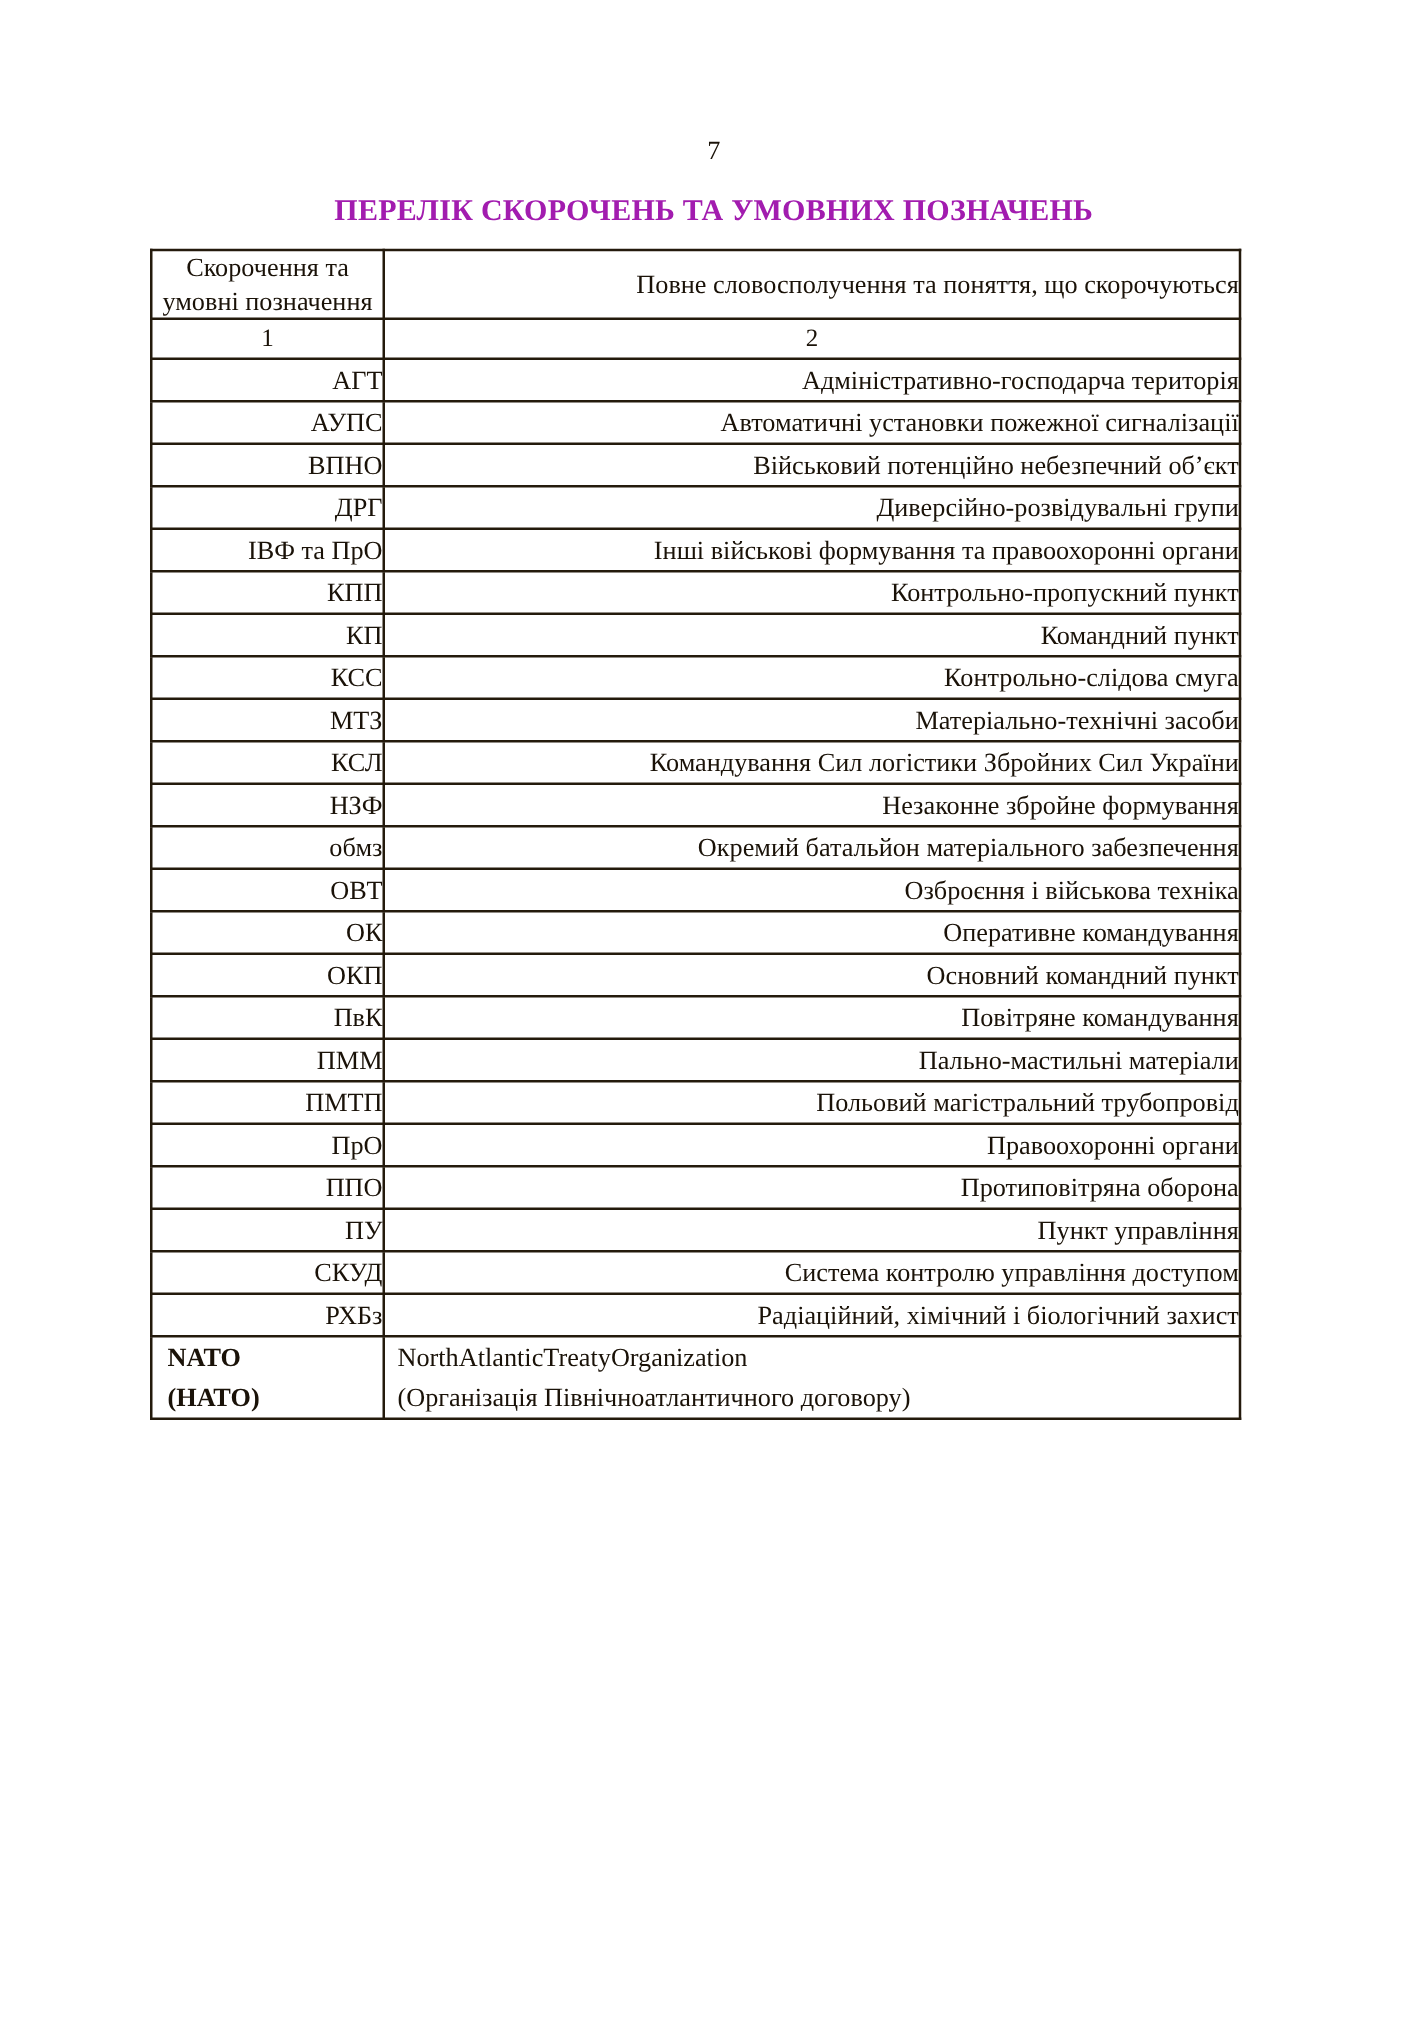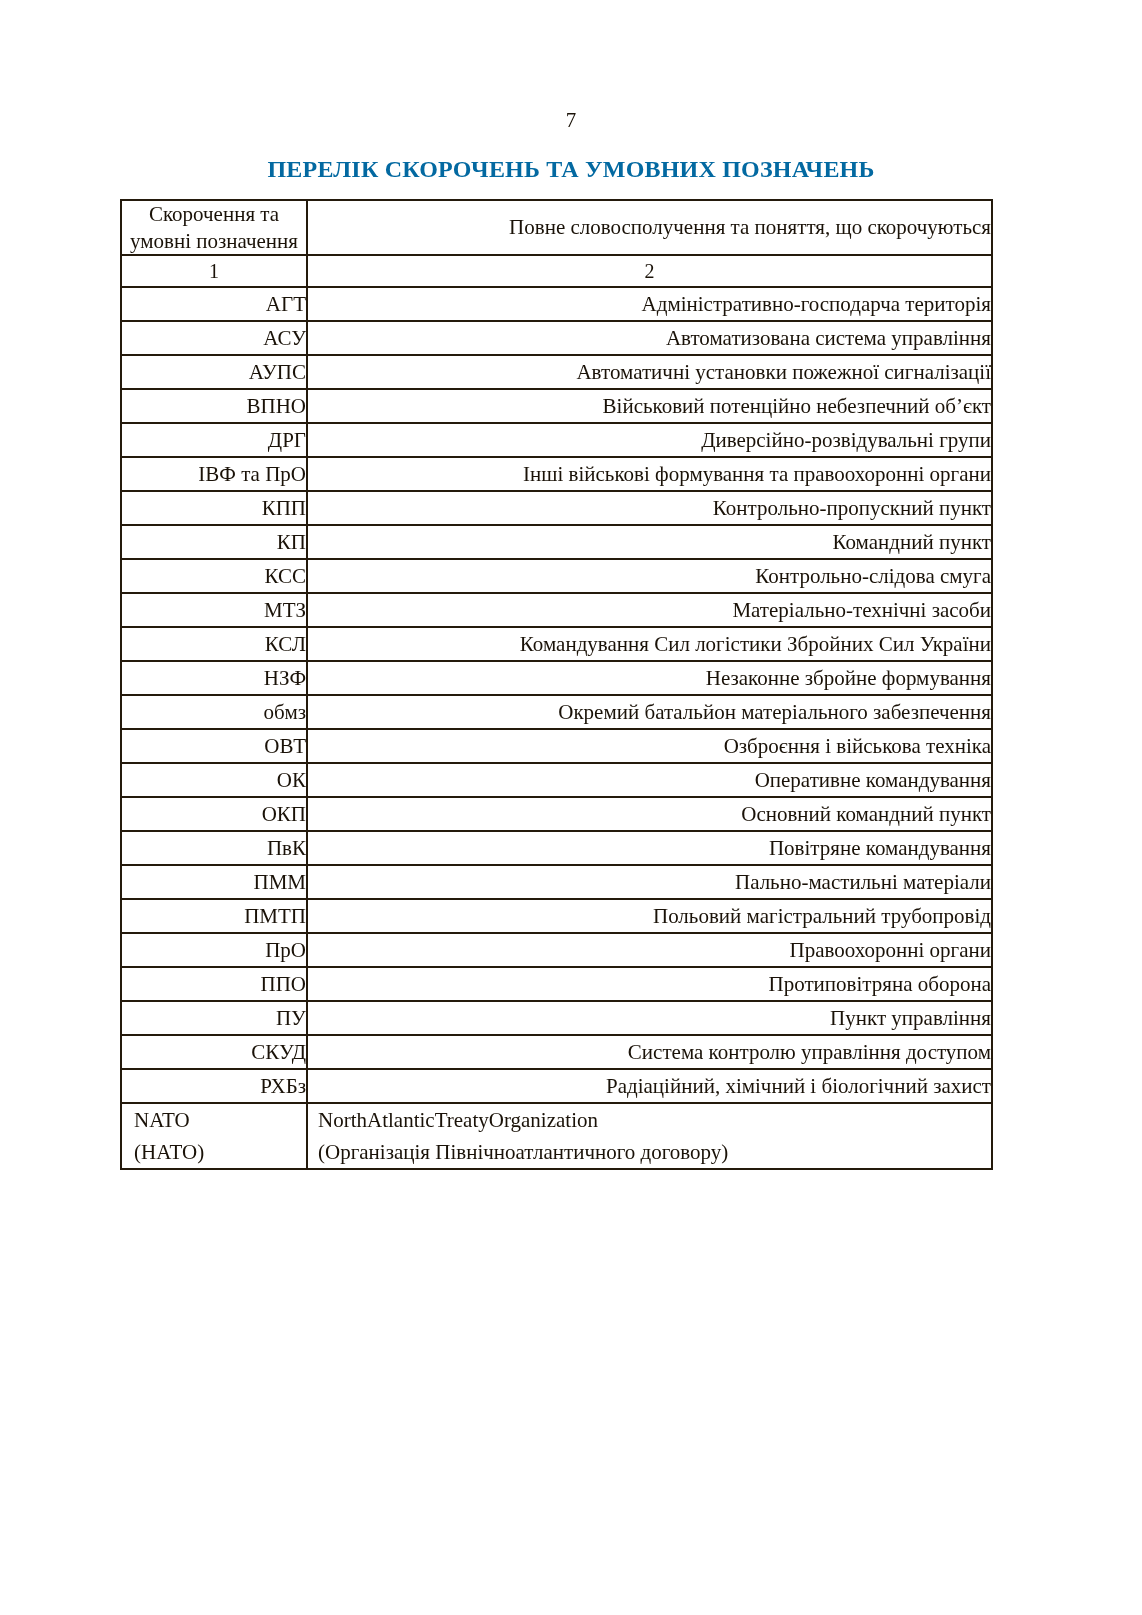--- a/index.html
+++ b/index.html
@@ -39,21 +39,21 @@
   .doc-title {
     position: absolute;
     top: 155px;
     left: 0;
     width: 1142px;
     text-align: center;
     font-size: 24px;
     font-weight: bold;
     letter-spacing: 0.2px;
     line-height: 28px;
-    color: #0369a1;
+    color: #a21caf;
   }
 
   
   .abbr-table-wrap {
     position: absolute;
     top: 199px;
     left: 120px;
     width: 694px;
   }
 
@@ -116,20 +116,21 @@
   }
 
   
   tr.row-nato td {
     height: 64px;
     vertical-align: top;
   }
   tr.row-nato td.cell-abbr {
     line-height: 32px;
     padding: 0 0 0 12px;
+    font-weight: bold;
   }
   tr.row-nato td.cell-full {
     line-height: 32px;
     padding: 0 6px 0 10px;
   }
   .nato-line1 {
     display: block;
     text-align: justify;
     text-align-last: justify;
     white-space: nowrap;
@@ -174,24 +175,20 @@
           <td>1</td>
           <td>2</td>
         </tr>
       </thead>
       <tbody id="table-body">
           <tr class="data-row">
             <td class="cell-abbr">АГТ</td>
             <td class="cell-full">Адміністративно-господарча територія</td>
           </tr>
           <tr class="data-row">
-            <td class="cell-abbr">АСУ</td>
-            <td class="cell-full">Автоматизована система управління</td>
-          </tr>
-          <tr class="data-row">
             <td class="cell-abbr">АУПС</td>
             <td class="cell-full">Автоматичні установки пожежної сигналізації</td>
           </tr>
           <tr class="data-row">
             <td class="cell-abbr">ВПНО</td>
             <td class="cell-full">Військовий потенційно небезпечний об’єкт</td>
           </tr>
           <tr class="data-row">
             <td class="cell-abbr">ДРГ</td>
             <td class="cell-full">Диверсійно-розвідувальні групи</td>

